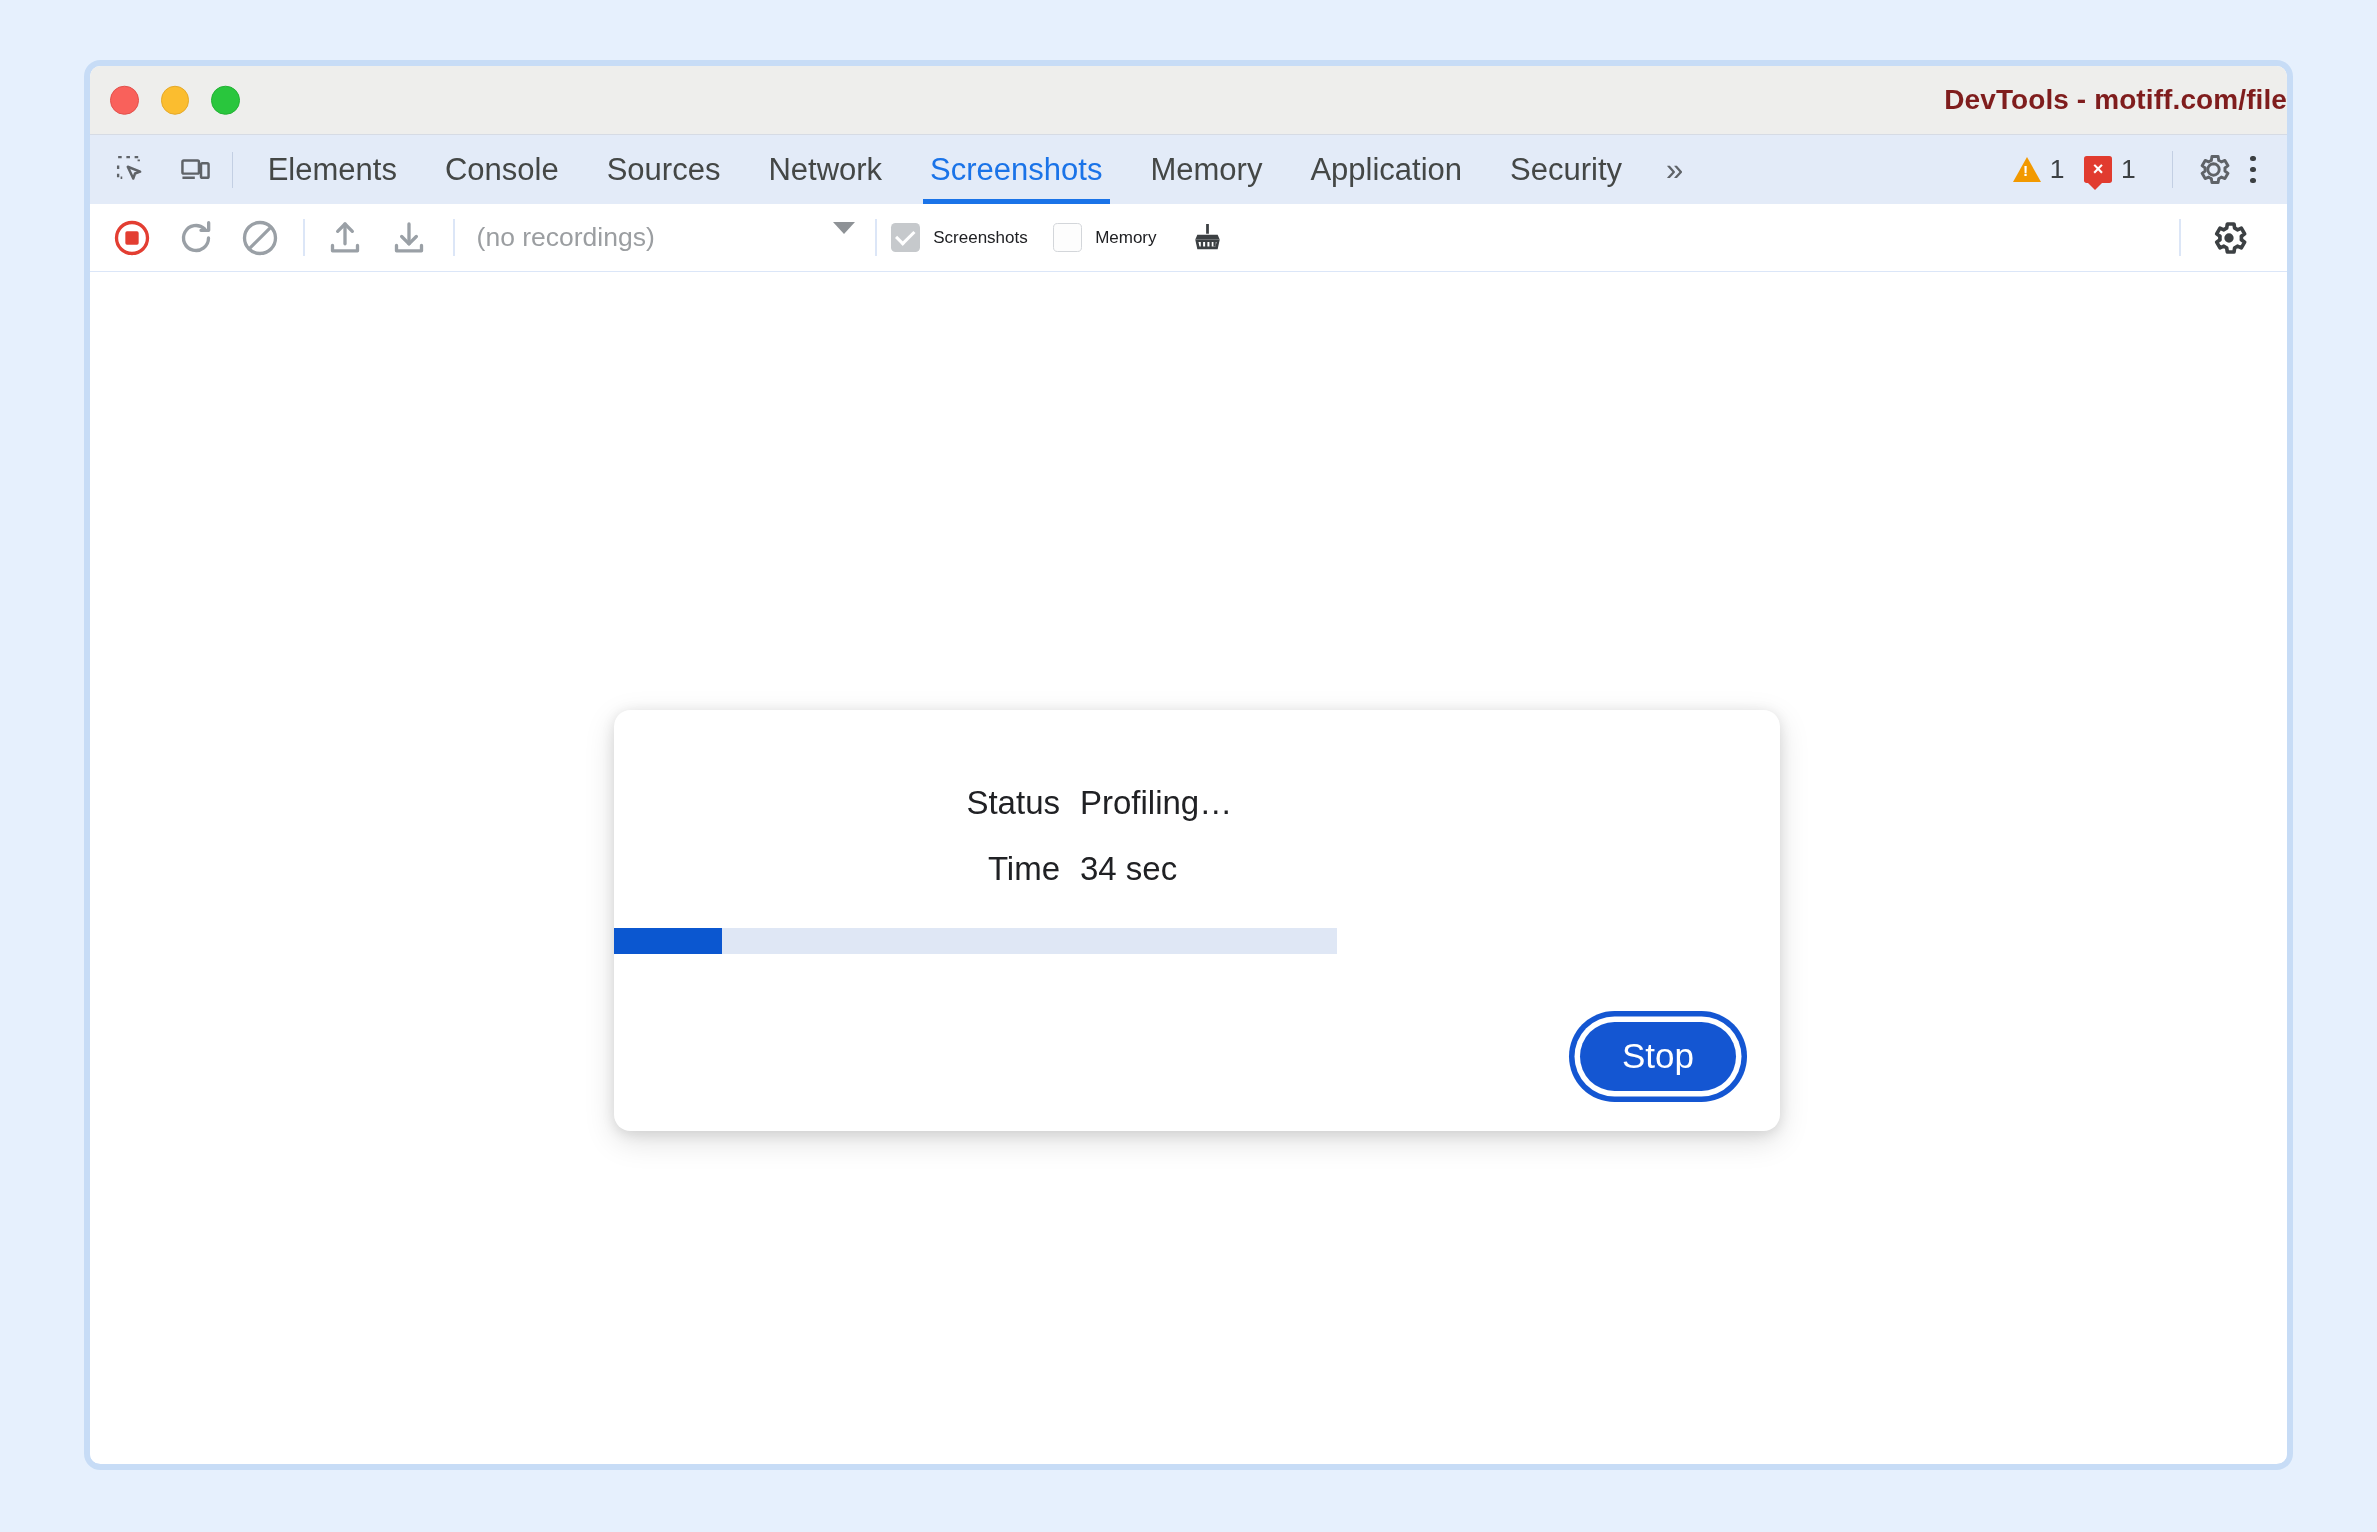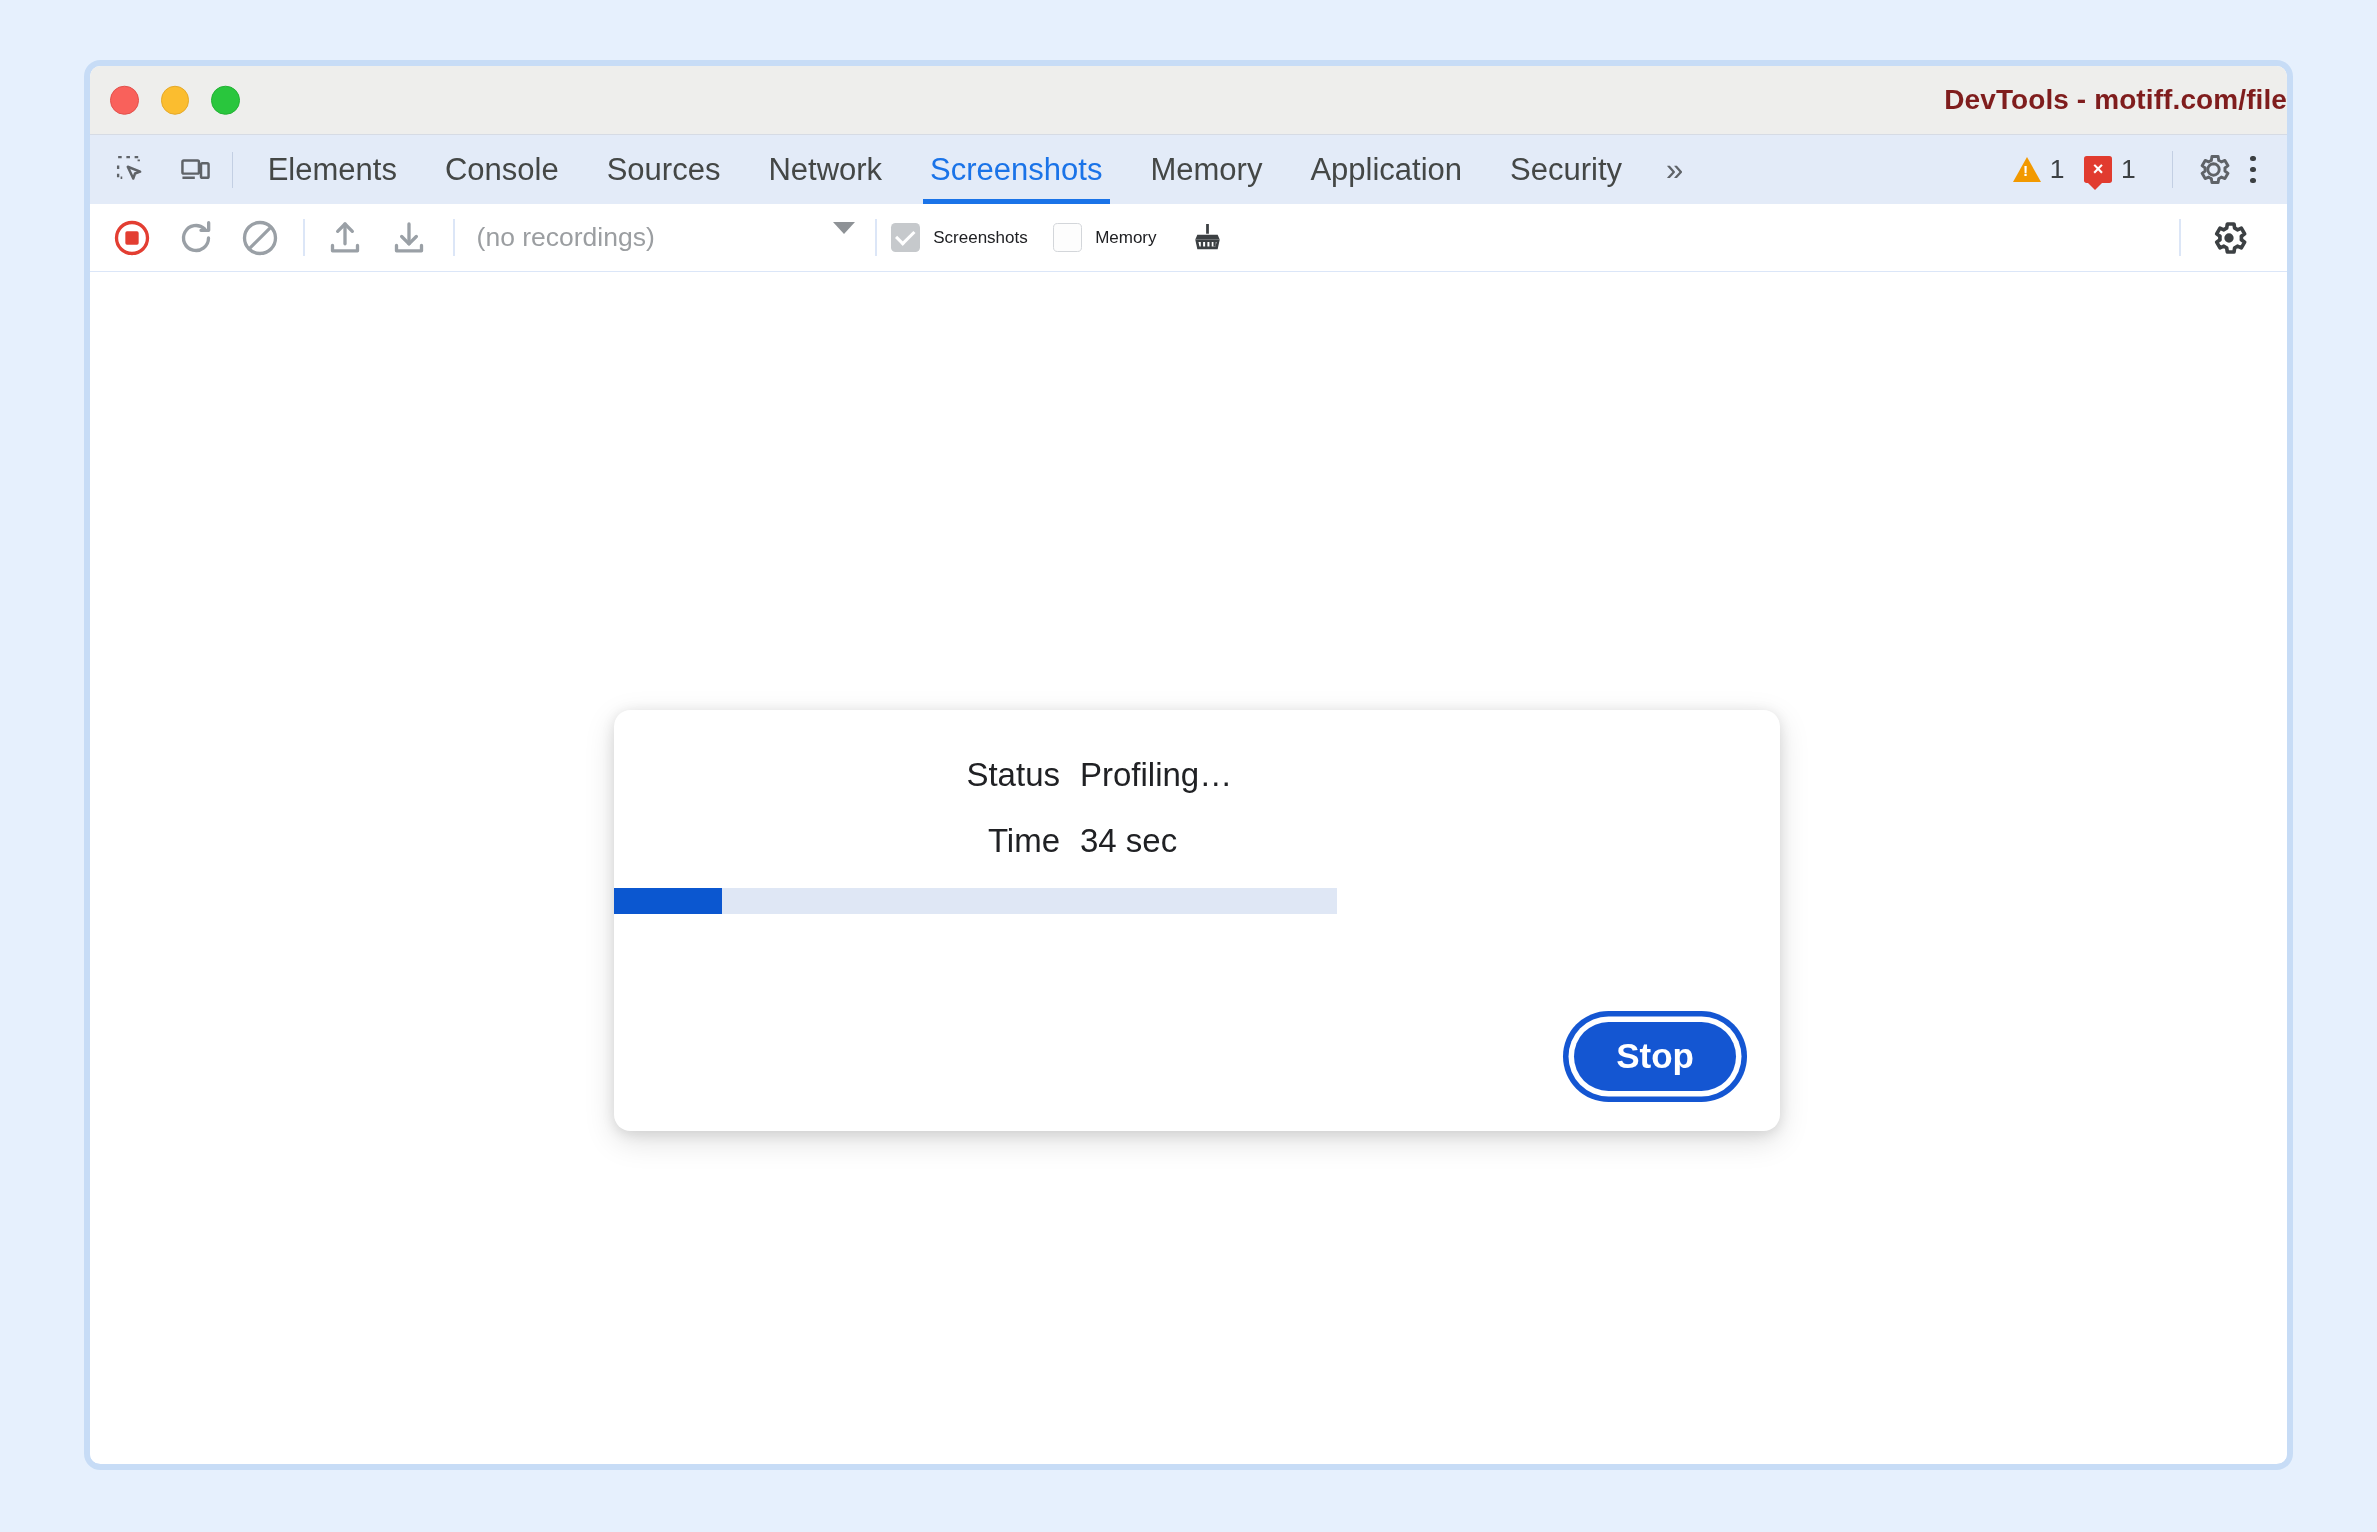--- a/index.html
+++ b/index.html
@@ -302,21 +302,21 @@
     box-sizing: border-box;
   }
   .rows {
     position: absolute;
     left: 0;
     top: 46px;
     width: 100%;
   }
   .row {
     display: flex;
-    align-items: flex-start;
+    align-items: flex-end;
     height: 66px;
   }
   .row-label {
     width: 466px;
     text-align: right;
     padding-right: 20px;
     font-size: 33px;
     color: #202124;
     box-sizing: border-box;
   }
@@ -335,21 +335,21 @@
   }
   .dialog-actions {
     position: absolute;
     right: 44px;
     bottom: 40px;
   }
   .stop-btn {
     background: #1456d2;
     color: #ffffff;
     font-size: 35px;
-    font-weight: bold;
+    font-weight: normal;
     border: none;
     border-radius: 913px;
     padding: 14.6px 42px;
     box-shadow: 0 0 0 5.5px #ffffff, 0 0 0 11px #1456d2;
     font-family: "Liberation Sans", sans-serif;
     cursor: pointer;
   }
 </style>
 </head>
 <body>

